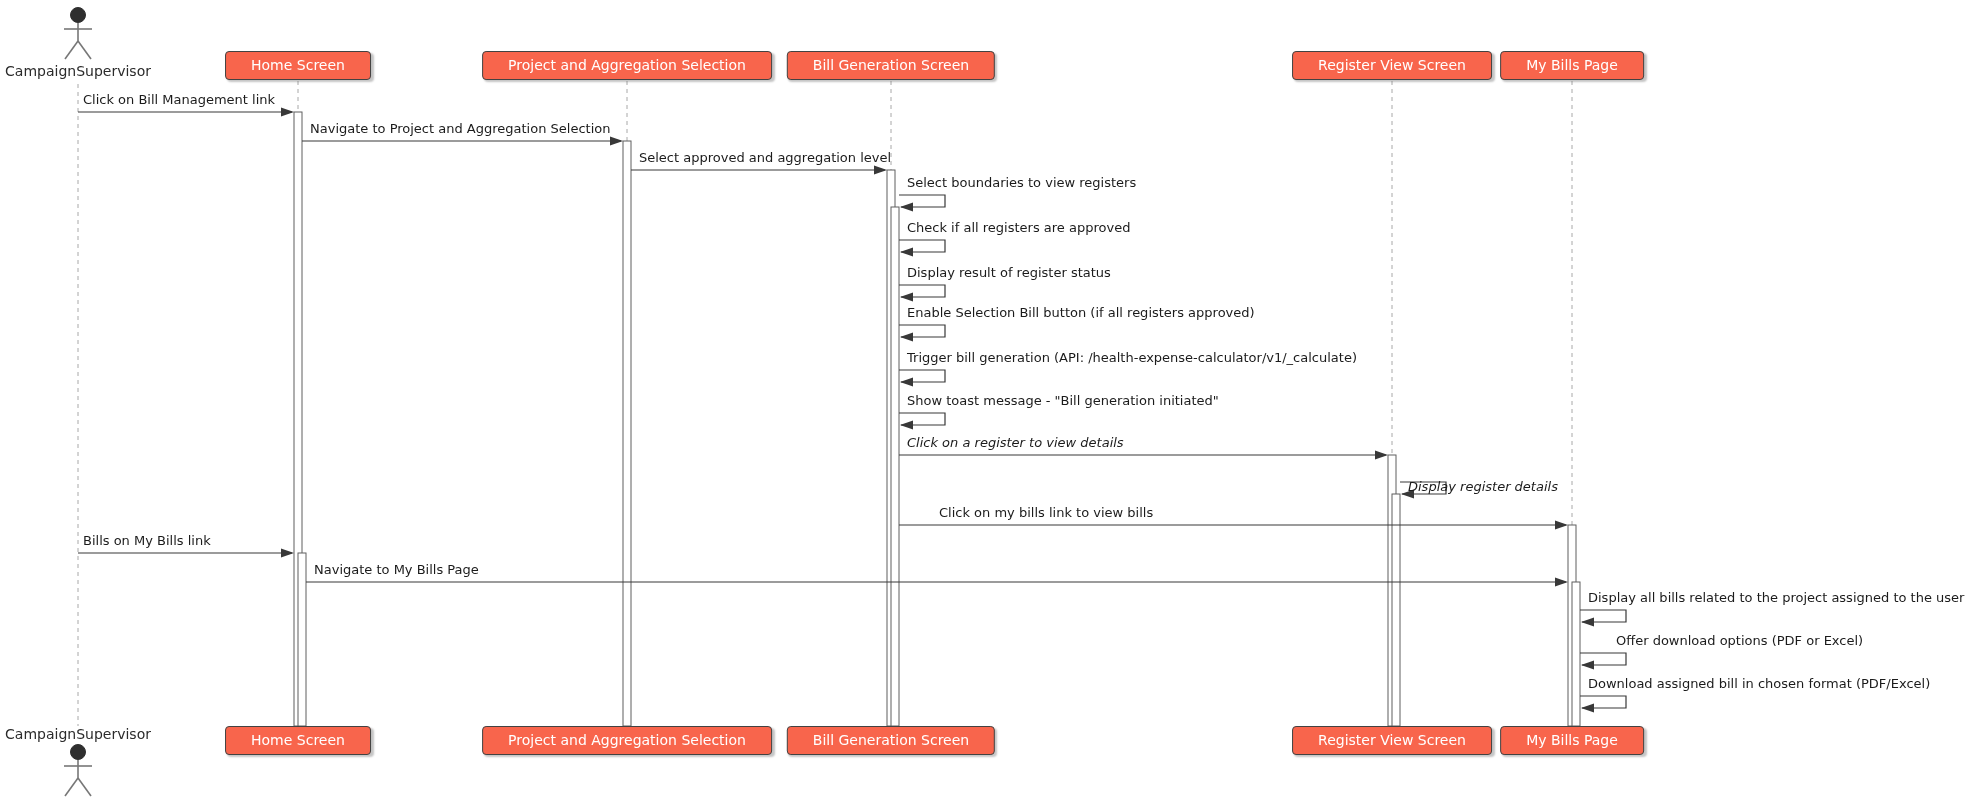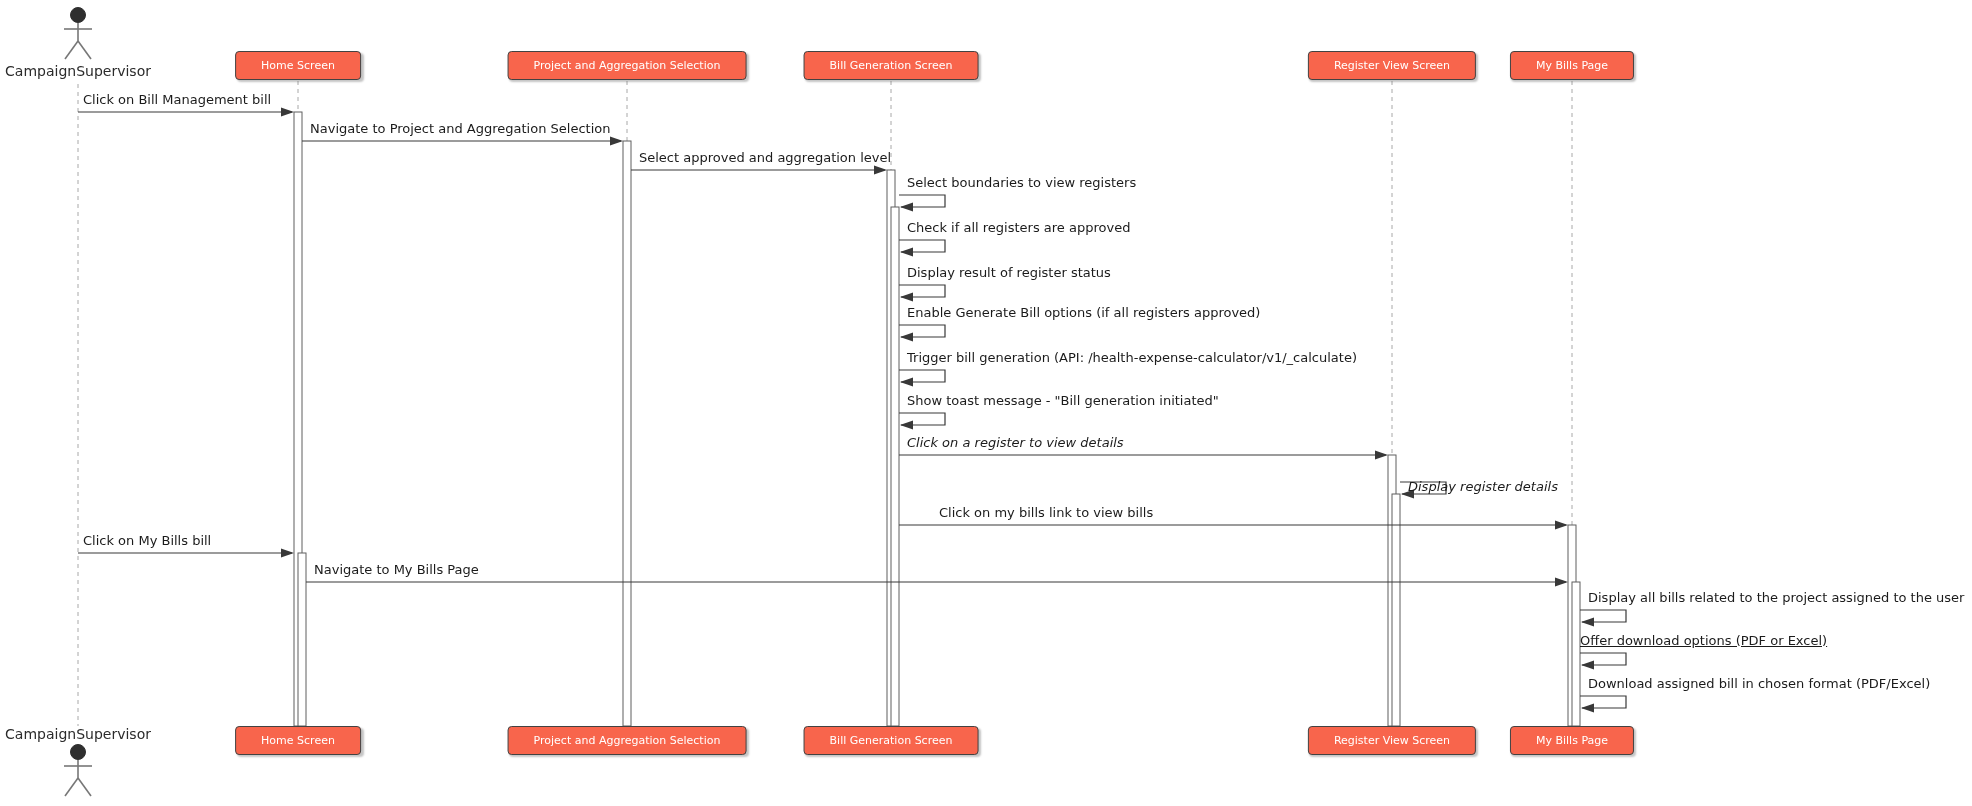--- a/index.html
+++ b/index.html
@@ -5,21 +5,21 @@
   html,body{margin:0;padding:0;}
   body{
     width:1972px;height:806px;overflow:hidden;background:#ffffff;
     font-family:"DejaVu Sans",sans-serif;position:relative;
   }
   #canvas{position:relative;width:1972px;height:642px;}
   #dg-svg{position:absolute;left:0;top:0;}
   .pbox{
     position:absolute;transform:translateX(-50%);
     padding:5px 25px;border:1.6px solid #424242;border-radius:4px;
-    background:#F8654C;color:#ffffff;font-size:11px;line-height:17px;
+    background:#F8654C;color:#ffffff;font-size:14px;line-height:17px;
     white-space:nowrap;box-shadow:2px 2px 2px rgba(110,110,110,.4);
   }
   .actor-label{
     position:absolute;transform:translateX(-50%);
     font-size:14px;line-height:15px;color:#2b2b2b;white-space:nowrap;
   }
   .msg-label{
     position:absolute;font-size:13px;line-height:16px;color:#1b1b1b;white-space:nowrap;
   }
 </style>
@@ -94,31 +94,31 @@
       <div class="pbox" style="left: 298px; top: 51px;">Home Screen</div>
       <div class="pbox" style="left: 298px; top: 726px;">Home Screen</div>
       <div class="pbox" style="left: 627px; top: 51px;">Project and Aggregation Selection</div>
       <div class="pbox" style="left: 627px; top: 726px;">Project and Aggregation Selection</div>
       <div class="pbox" style="left: 891px; top: 51px;">Bill Generation Screen</div>
       <div class="pbox" style="left: 891px; top: 726px;">Bill Generation Screen</div>
       <div class="pbox" style="left: 1392px; top: 51px;">Register View Screen</div>
       <div class="pbox" style="left: 1392px; top: 726px;">Register View Screen</div>
       <div class="pbox" style="left: 1572px; top: 51px;">My Bills Page</div>
       <div class="pbox" style="left: 1572px; top: 726px;">My Bills Page</div>
-      <div class="msg-label" style="left: 83px; top: 92px;">Click on Bill Management bill</div>
+      <div class="msg-label" style="left: 83px; top: 92px;">Click on Bill Management link</div>
       <div class="msg-label" style="left: 310px; top: 121px;">Navigate to Project and Aggregation Selection</div>
       <div class="msg-label" style="left: 639px; top: 150px;">Select approved and aggregation level</div>
       <div class="msg-label" style="left: 907px; top: 175px;">Select boundaries to view registers</div>
       <div class="msg-label" style="left: 907px; top: 220px;">Check if all registers are approved</div>
       <div class="msg-label" style="left: 907px; top: 265px;">Display result of register status</div>
-      <div class="msg-label" style="left: 907px; top: 305px;">Enable Generate Bill options (if all registers approved)</div>
+      <div class="msg-label" style="left: 907px; top: 305px;">Enable Selection Bill button (if all registers approved)</div>
       <div class="msg-label" style="left: 907px; top: 350px;">Trigger bill generation (API: /health-expense-calculator/v1/_calculate)</div>
       <div class="msg-label" style="left: 907px; top: 393px;">Show toast message - "Bill generation initiated"</div>
       <div class="msg-label" style="left: 907px; top: 435px; font-style: italic;">Click on a register to view details</div>
       <div class="msg-label" style="left: 1408px; top: 479px; font-style: italic;">Display register details</div>
       <div class="msg-label" style="left: 907px; top: 505px; margin-left: 32px;">Click on my bills link to view bills</div>
-      <div class="msg-label" style="left: 83px; top: 533px;">Click on My Bills bill</div>
+      <div class="msg-label" style="left: 83px; top: 533px;">Bills on My Bills link</div>
       <div class="msg-label" style="left: 314px; top: 562px;">Navigate to My Bills Page</div>
       <div class="msg-label" style="left: 1588px; top: 590px;">Display all bills related to the project assigned to the user</div>
-      <div class="msg-label" style="left: 1580px; top: 633px; text-decoration: underline;">Offer download options (PDF or Excel)</div>
+      <div class="msg-label" style="left: 1616px; top: 633px;">Offer download options (PDF or Excel)</div>
       <div class="msg-label" style="left: 1588px; top: 676px;">Download assigned bill in chosen format (PDF/Excel)</div>
     </div>
 </div>
 
 </body></html>

